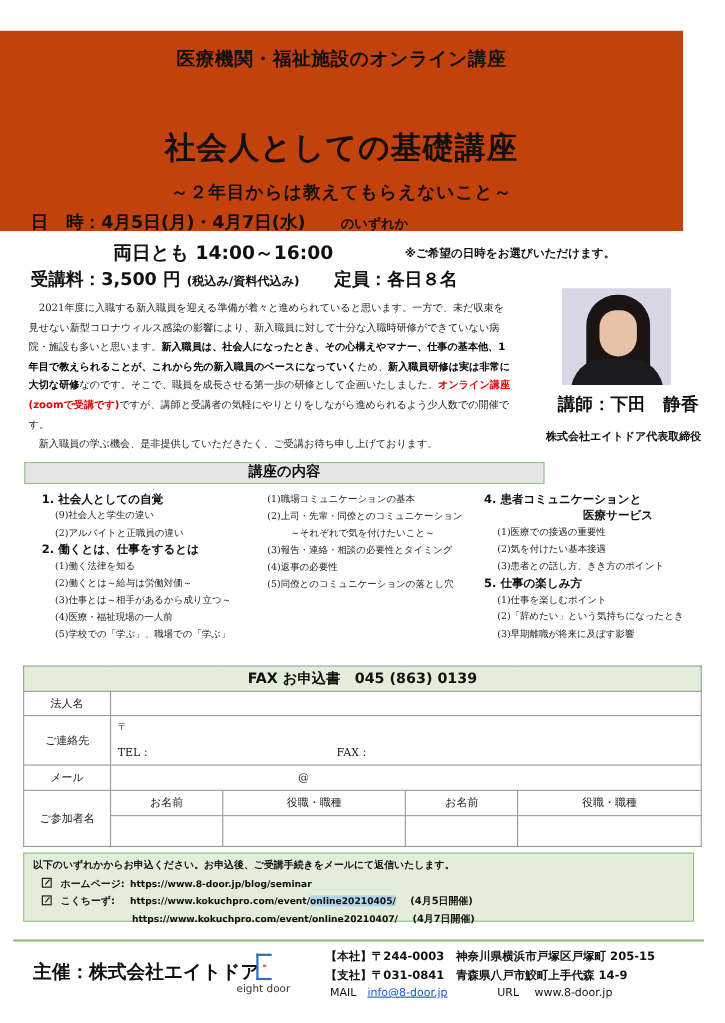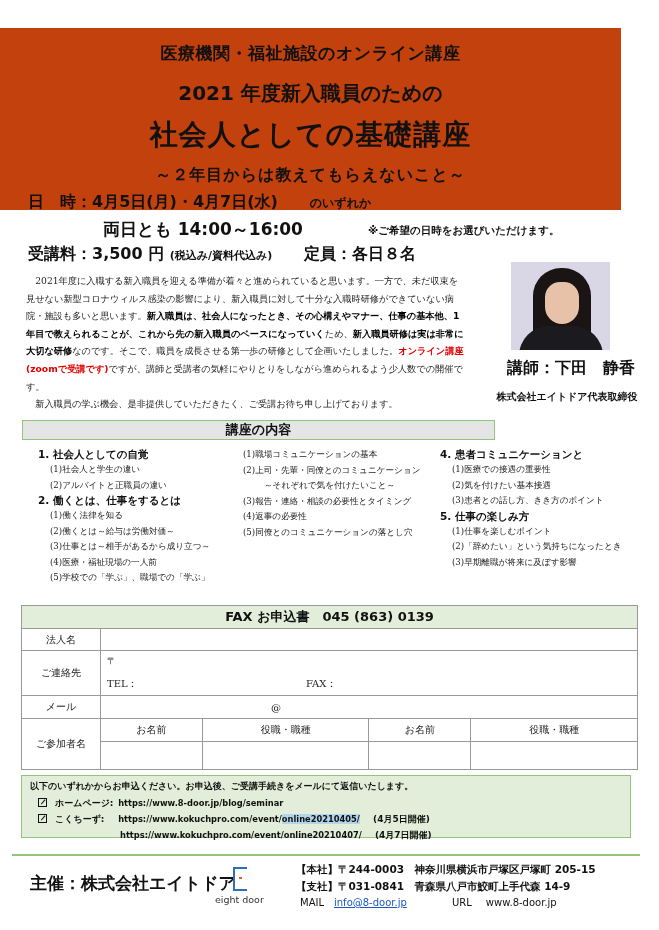--- a/index.html
+++ b/index.html
@@ -84,21 +84,20 @@
   .addr3 { top:897px; left:300px; font-weight:normal; font-size:10px; }
   .addr3 a { color:#1a56c9; text-decoration:underline; margin-left:10px; }
   .addr3 .url-lbl { margin-left:42px;text-align:center; }
   .addr3 .url-val { margin-left:14px; }
 </style>
 </head>
 <body>
 
 <div class="header">
   <div class="h-sub">医療機関・福祉施設のオンライン講座</div>
-  <div class="h-year">2021 年度新入職員のための</div>
   <div class="h-main">社会人としての基礎講座</div>
   <div class="h-tag">～２年目からは教えてもらえないこと～</div>
 </div>
 
 <div class="info info1">
   <span>日　時：</span><span>4月5日(月)・4月7日(水)</span><span class="small">のいずれか</span>
 </div>
 <div class="info info2">両日とも 14:00～16:00</div>
 <div class="info2-note">※ご希望の日時をお選びいただけます。</div>
 <div class="info info3">
@@ -117,41 +116,42 @@
     <div class="body"></div>
     <div class="face"></div>
 </div>
 <div class="lecturer">講師：下田　静香</div>
 <div class="lecturer-title">株式会社エイトドア代表取締役</div>
 
 <div class="section-head">講座の内容</div>
 
 <div class="col col1">
   <div class="t">1. 社会人としての自覚</div>
-  <div class="s">(1)社会人と学生の違い</div>
+  <div class="s">(9)社会人と学生の違い</div>
   <div class="s">(2)アルバイトと正職員の違い</div>
   <div class="t">2. 働くとは、仕事をするとは</div>
   <div class="s">(1)働く法律を知る</div>
   <div class="s">(2)働くとは～給与は労働対価～</div>
   <div class="s">(3)仕事とは～相手があるから成り立つ～</div>
   <div class="s">(4)医療・福祉現場の一人前</div>
   <div class="s">(5)学校での「学ぶ」、職場での「学ぶ」</div>
 </div>
 
 <div class="col col2">
   <div class="s">(1)職場コミュニケーションの基本</div>
   <div class="s">(2)上司・先輩・同僚とのコミュニケーション</div>
   <div class="s indent">～それぞれで気を付けたいこと～</div>
   <div class="s">(3)報告・連絡・相談の必要性とタイミング</div>
   <div class="s">(4)返事の必要性</div>
   <div class="s">(5)同僚とのコミュニケーションの落とし穴</div>
 </div>
 
 <div class="col col3">
   <div class="t">4. 患者コミュニケーションと</div>
+  <div class="t right">医療サービス</div>
   <div class="s">(1)医療での接遇の重要性</div>
   <div class="s">(2)気を付けたい基本接遇</div>
   <div class="s">(3)患者との話し方、きき方のポイント</div>
   <div class="t">5. 仕事の楽しみ方</div>
   <div class="s">(1)仕事を楽しむポイント</div>
   <div class="s">(2)「辞めたい」という気持ちになったとき</div>
   <div class="s">(3)早期離職が将来に及ぼす影響</div>
 </div>
 
 <table class="fax">

